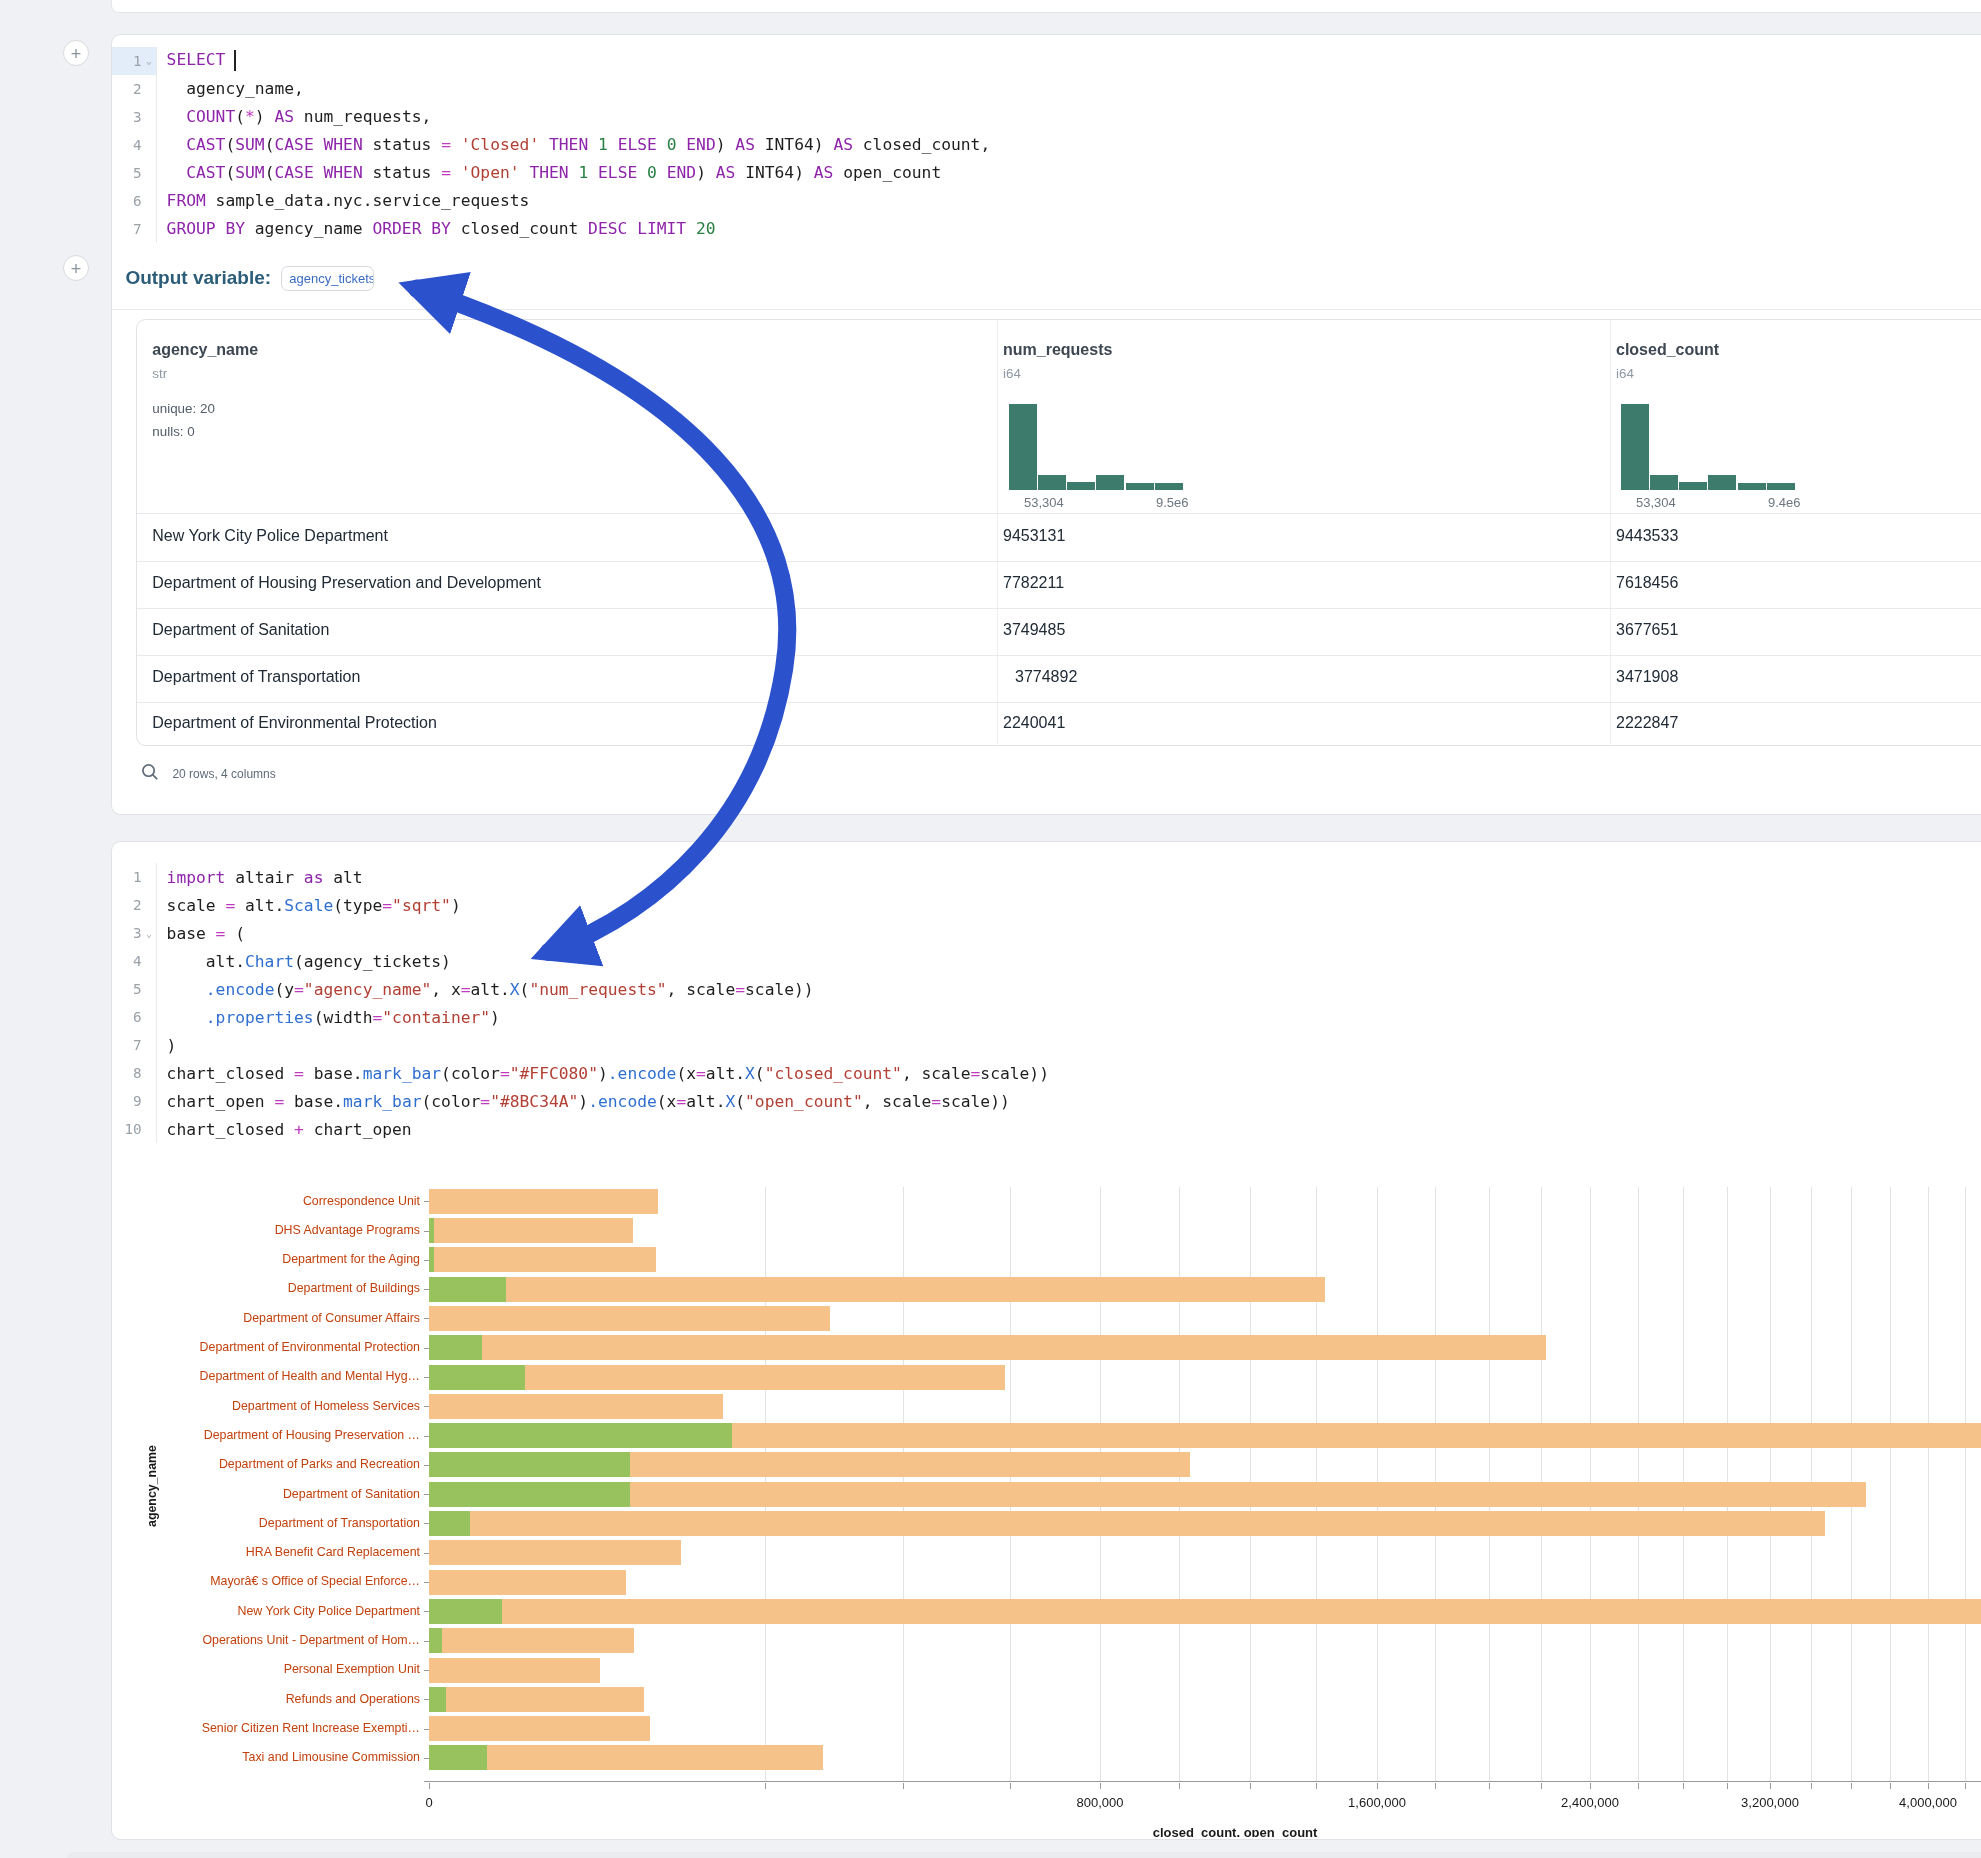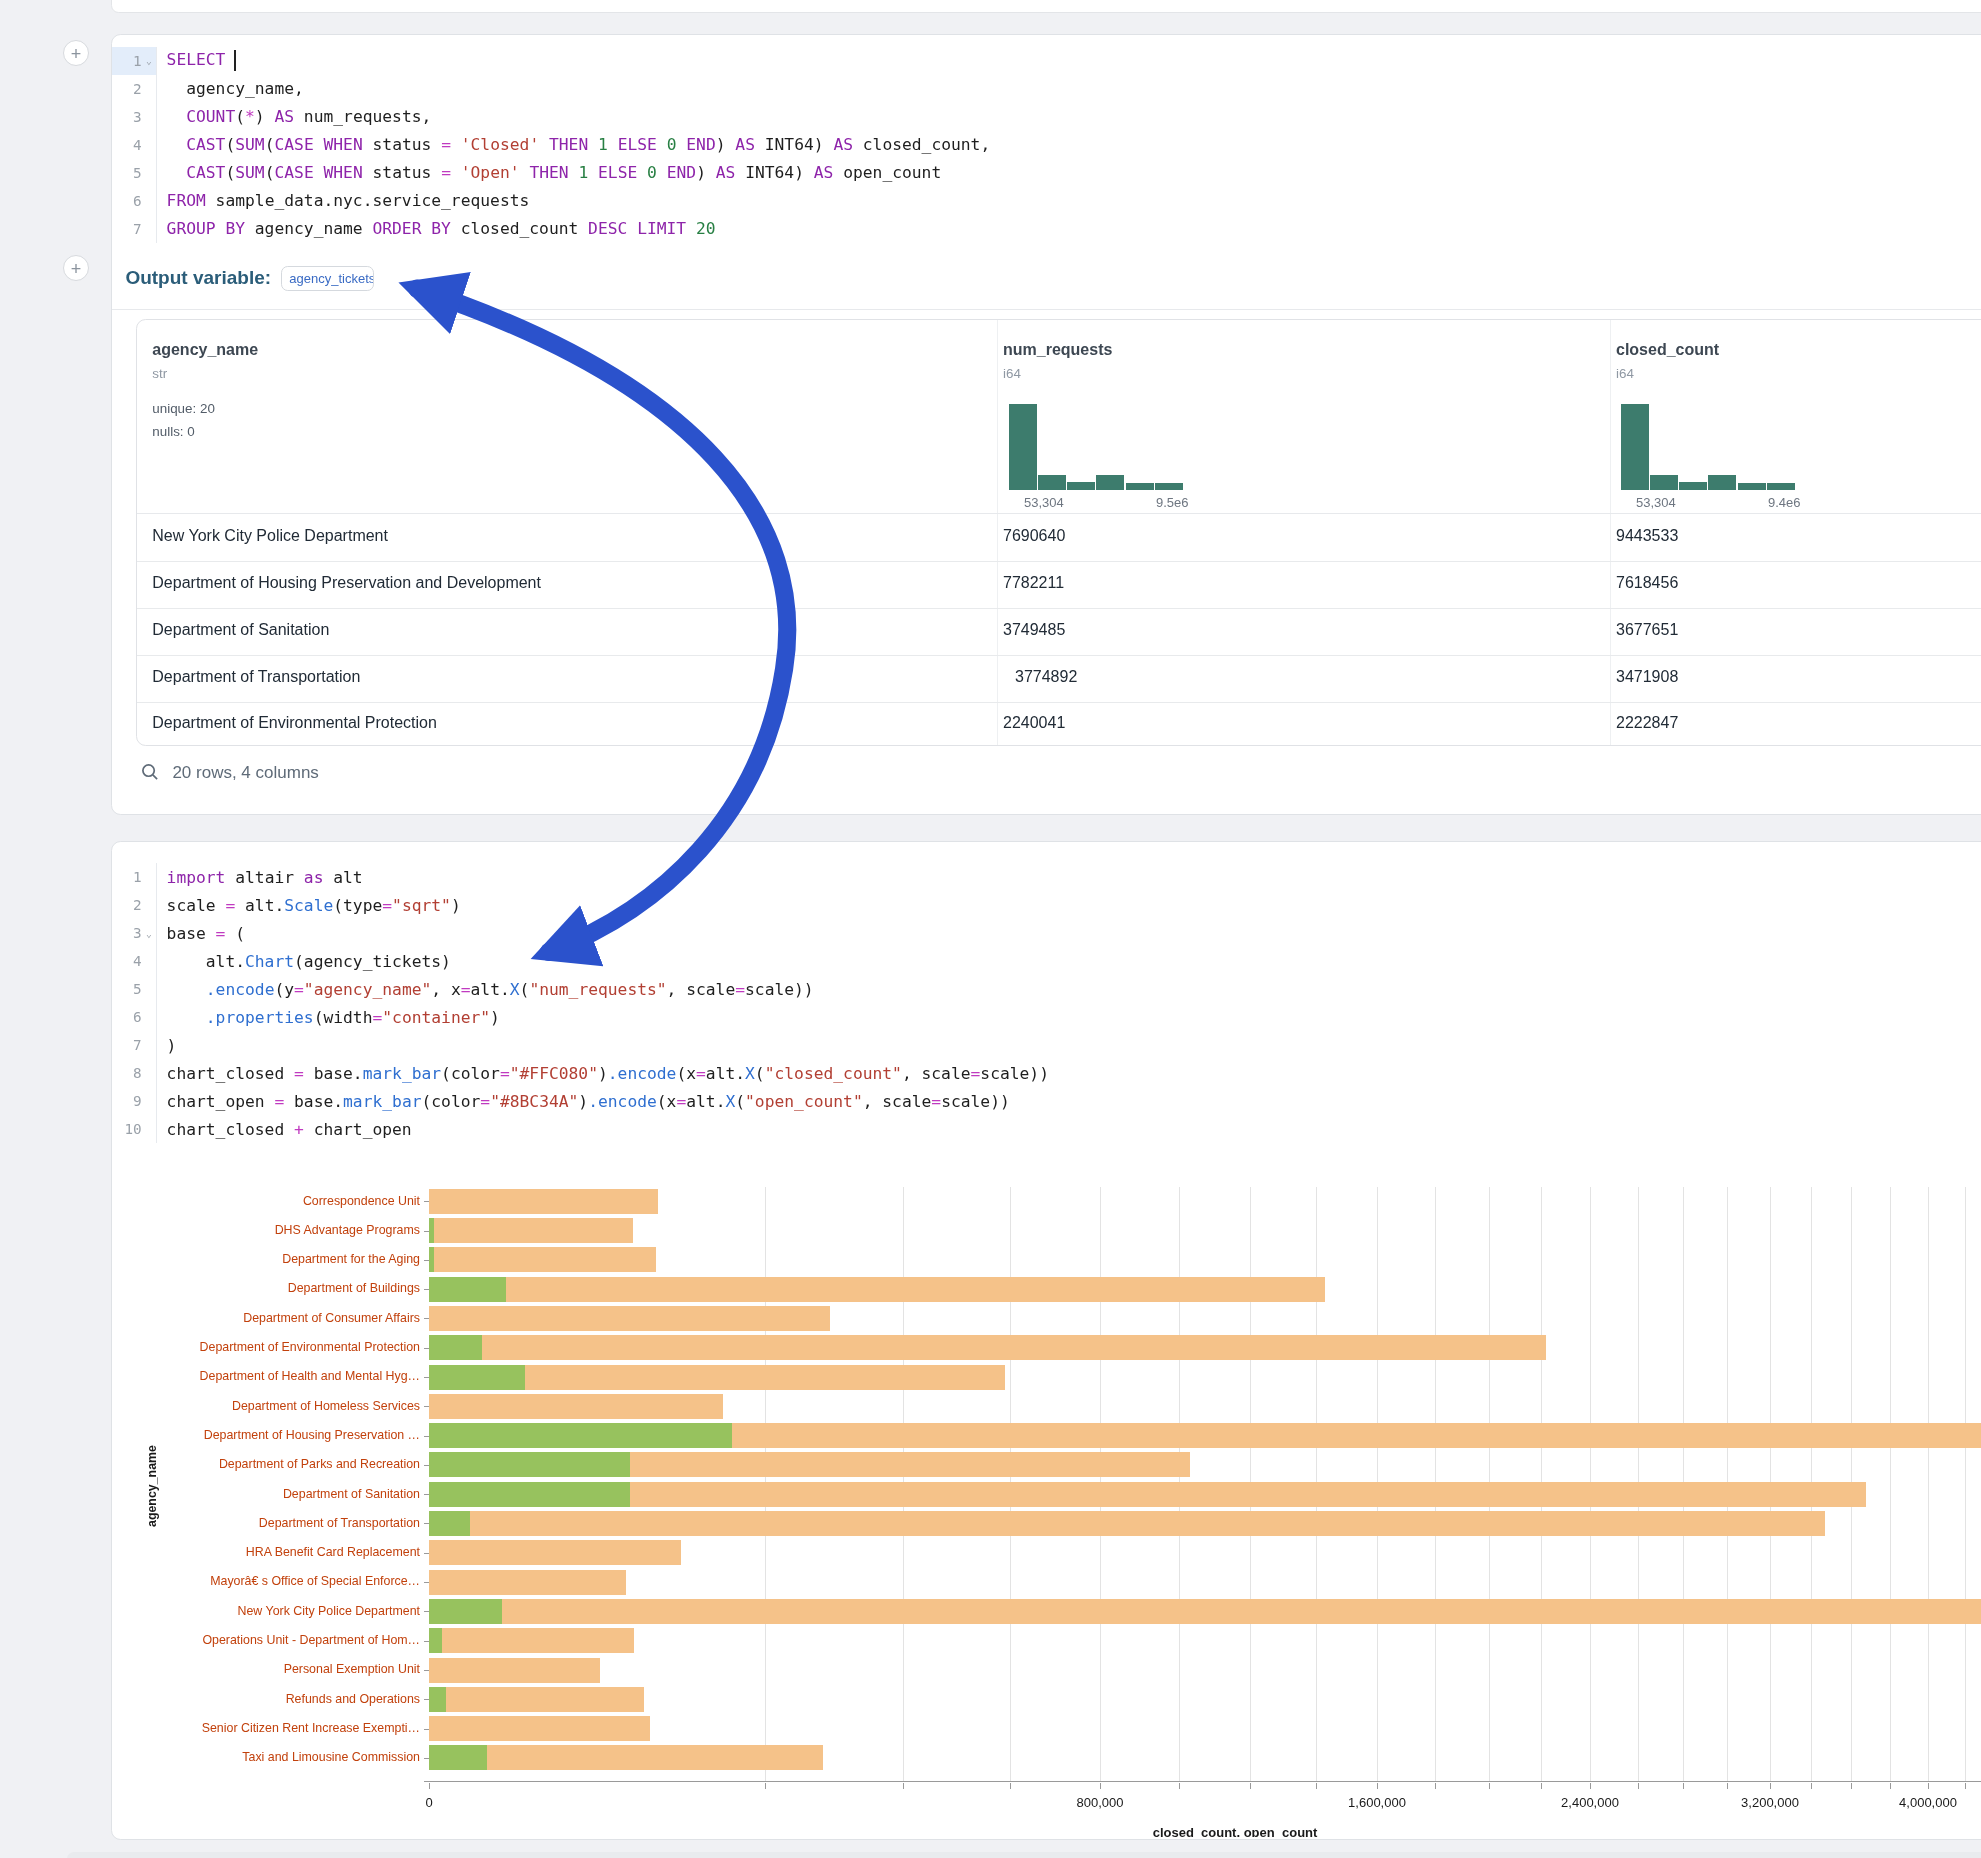--- a/index.html
+++ b/index.html
@@ -40,21 +40,21 @@
   .colsep{position:absolute;top:0;height:100%;width:1px;background:#eef0f2;}
   .th-name{position:absolute;top:21px;font-size:16px;font-weight:bold;color:#3d4752;}
   .th-type{position:absolute;top:46px;font-size:13.4px;color:#8f98a3;}
   .th-stat{position:absolute;font-size:13.4px;color:#525c68;}
   .hist{position:absolute;top:84px;width:177px;height:86px;}
   .hist .hb{position:absolute;bottom:0;background:#3d7c6d;}
   .hist-min,.hist-max{position:absolute;top:175px;font-size:13px;color:#6e7681;}
   .hdr-split{position:absolute;left:0;top:193px;width:100%;height:1px;background:#e7e9ec;}
   .trow{position:absolute;left:0;width:100%;height:47px;border-bottom:1px solid #e8eaec;}
   .trow .c{position:absolute;top:13.4px;font-size:16px;color:#212b36;white-space:nowrap;}
-  .tfooter{position:absolute;left:29px;top:728px;display:flex;align-items:flex-start;color:#5f6b78;font-size:17px;}
+  .tfooter{position:absolute;left:29px;top:728px;display:flex;align-items:flex-end;color:#5f6b78;font-size:12px;}
   .tfooter svg{margin-right:13.4px;}
   
   .chart{position:absolute;left:0;top:335px;width:1871px;height:660px;overflow:hidden;}
   .ylab{position:absolute;font-size:12.4px;color:#c2410c;text-align:right;width:287px;white-space:nowrap;overflow:hidden;}
   .ytick{position:absolute;width:5.7px;height:1px;background:#9a9a9a;}
   .grid{position:absolute;width:1px;background:#e3e3e3;}
   .bar{position:absolute;height:25px;}
   .domain{position:absolute;height:1.4px;background:#9a9a9a;}
   .xtick{position:absolute;width:1px;height:5.7px;background:#9a9a9a;}
   .xlab{position:absolute;font-size:13px;color:#1a1a1a;transform:translateX(-50%);}
@@ -164,21 +164,21 @@
         <div class="hb" style="left: 117px; width: 28px; height: 6.9px; background: rgb(61, 124, 109);"></div>
         <div class="hb" style="left: 146px; width: 28px; height: 6.9px; background: rgb(61, 124, 109);"></div>
       </div>
     <div class="hist-min" style="left:1499px;">53,304</div>
     <div class="hist-max" style="left:1631px;">9.4e6</div>
 
     <div class="hdr-split"></div>
     <div id="table-rows">
         <div class="trow" style="top: 194px;">
           <div class="c" style="left: 15.3px;">New York City Police Department</div>
-          <div class="c" style="left: 866px;">7690640</div>
+          <div class="c" style="left: 866px;">9453131</div>
           <div class="c" style="left: 1479px;">9443533</div>
         </div>
         <div class="trow" style="top: 241px;">
           <div class="c" style="left: 15.3px;">Department of Housing Preservation and Development</div>
           <div class="c" style="left: 866px;">7782211</div>
           <div class="c" style="left: 1479px;">7618456</div>
         </div>
         <div class="trow" style="top: 288px;">
           <div class="c" style="left: 15.3px;">Department of Sanitation</div>
           <div class="c" style="left: 866px;">3749485</div>

